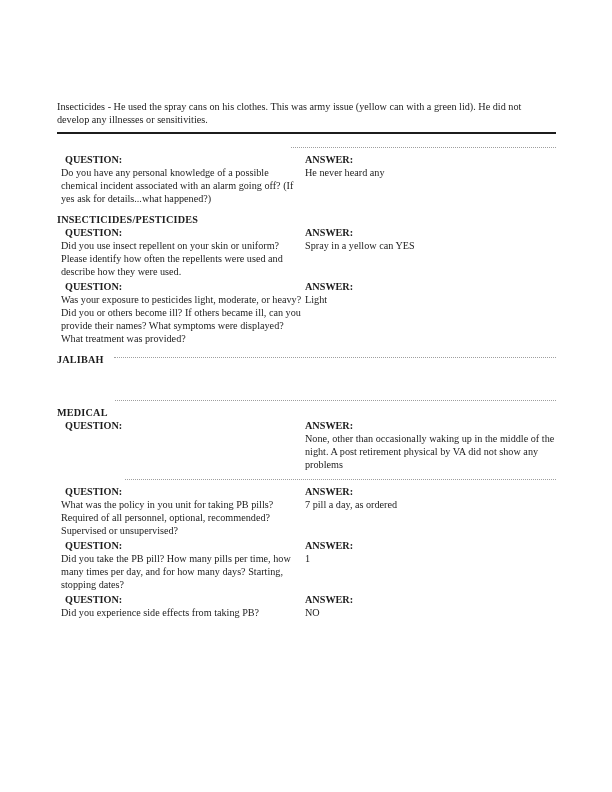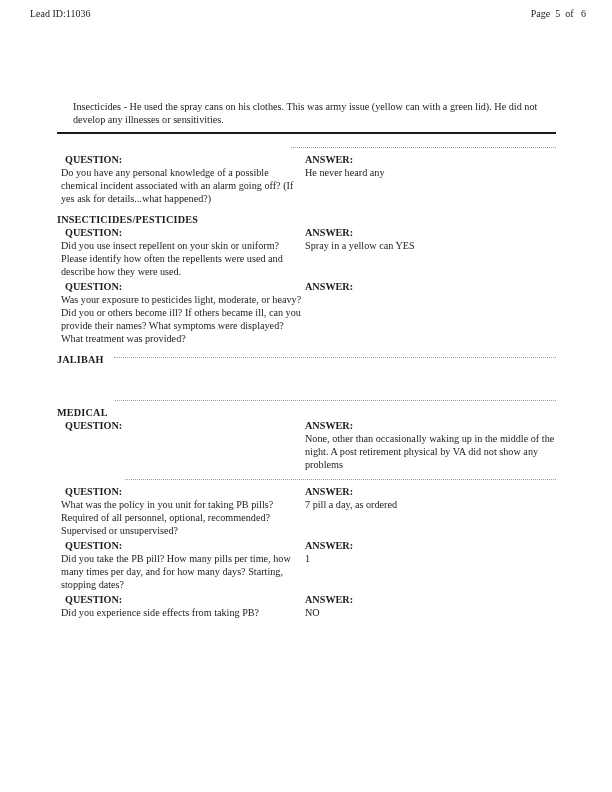--- a/index.html
+++ b/index.html
@@ -9,21 +9,21 @@
   }
   .hdr {
     position:absolute; top:8px; left:30px; right:26px;
     display:flex; justify-content:space-between; font-size:10px;
   }
   .hdr .pg { white-space:pre; }
   .content {
     position:absolute; top:100px; left:57px; width:499px;
     font-size:10.2px; line-height:13px;
   }
-  .intro { margin-bottom:6px;margin-left:16px; }
+  .intro { margin-bottom:6px; }
   .rule { border-top:2px solid #1c1c1c; margin-bottom:13px; }
   .dotted { border-top:1px dotted #9f9f9f; height:0; margin-bottom:5px; }
   .dotted.seg-right { margin-left:234px; }
   .dotted.ind-58 { margin-left:58px; margin-top:4px; }
   .dotted.ind-68 { margin-left:68px; margin-top:6px; }
   .sec-title { font-weight:bold; letter-spacing:0.2px; }
   .sec-row { display:flex; align-items:center; margin-bottom:34px; margin-top:8px; }
   .dot-fill { flex:1; border-bottom:1px dotted #9f9f9f; margin-left:10px; position:relative; top:-2px; }
   .qa { display:flex; align-items:flex-start; margin-bottom:2px; }
   .qa.last { margin-bottom:8px; }
@@ -31,24 +31,20 @@
   .acol { flex:1; min-width:0; }
   .qlbl { font-weight:bold; padding-left:8px; }
   .albl { font-weight:bold; }
   .qtext { padding-left:4px; }
 </style>
 </head>
 <body>
 
 <div class="page">
 
-  <div class="hdr">
-    <span>Lead ID:11036</span>
-    <span class="pg">Page  5  of   6</span>
-  </div>
 
   <div class="content">
 
     <div class="intro">Insecticides - He used the spray cans on his clothes.  This was army issue (yellow can with a green lid).  He did not develop any illnesses or sensitivities.</div>
     <div class="rule"></div>
     <div class="dotted seg-right"></div>
 
     <div class="qa last">
       <div class="qcol">
         <div class="qlbl">QUESTION:</div>
@@ -71,20 +67,21 @@
         <div class="atext">Spray in a yellow can YES</div>
       </div>
     </div>
     <div class="qa last">
       <div class="qcol">
         <div class="qlbl">QUESTION:</div>
         <div class="qtext">Was your exposure to pesticides light, moderate, or heavy? Did you or others become ill?  If others became ill, can you provide their names?  What symptoms were displayed? What treatment was provided?</div>
       </div>
       <div class="acol">
         <div class="albl">ANSWER:</div>
+        <div class="atext">Light</div>
       </div>
     </div>
 
     <div class="sec-row">
       <div class="sec-title">JALIBAH</div>
       <div class="dot-fill"></div>
     </div>
 
     <div class="dotted ind-58"></div>
     <div class="sec-title">MEDICAL</div>

